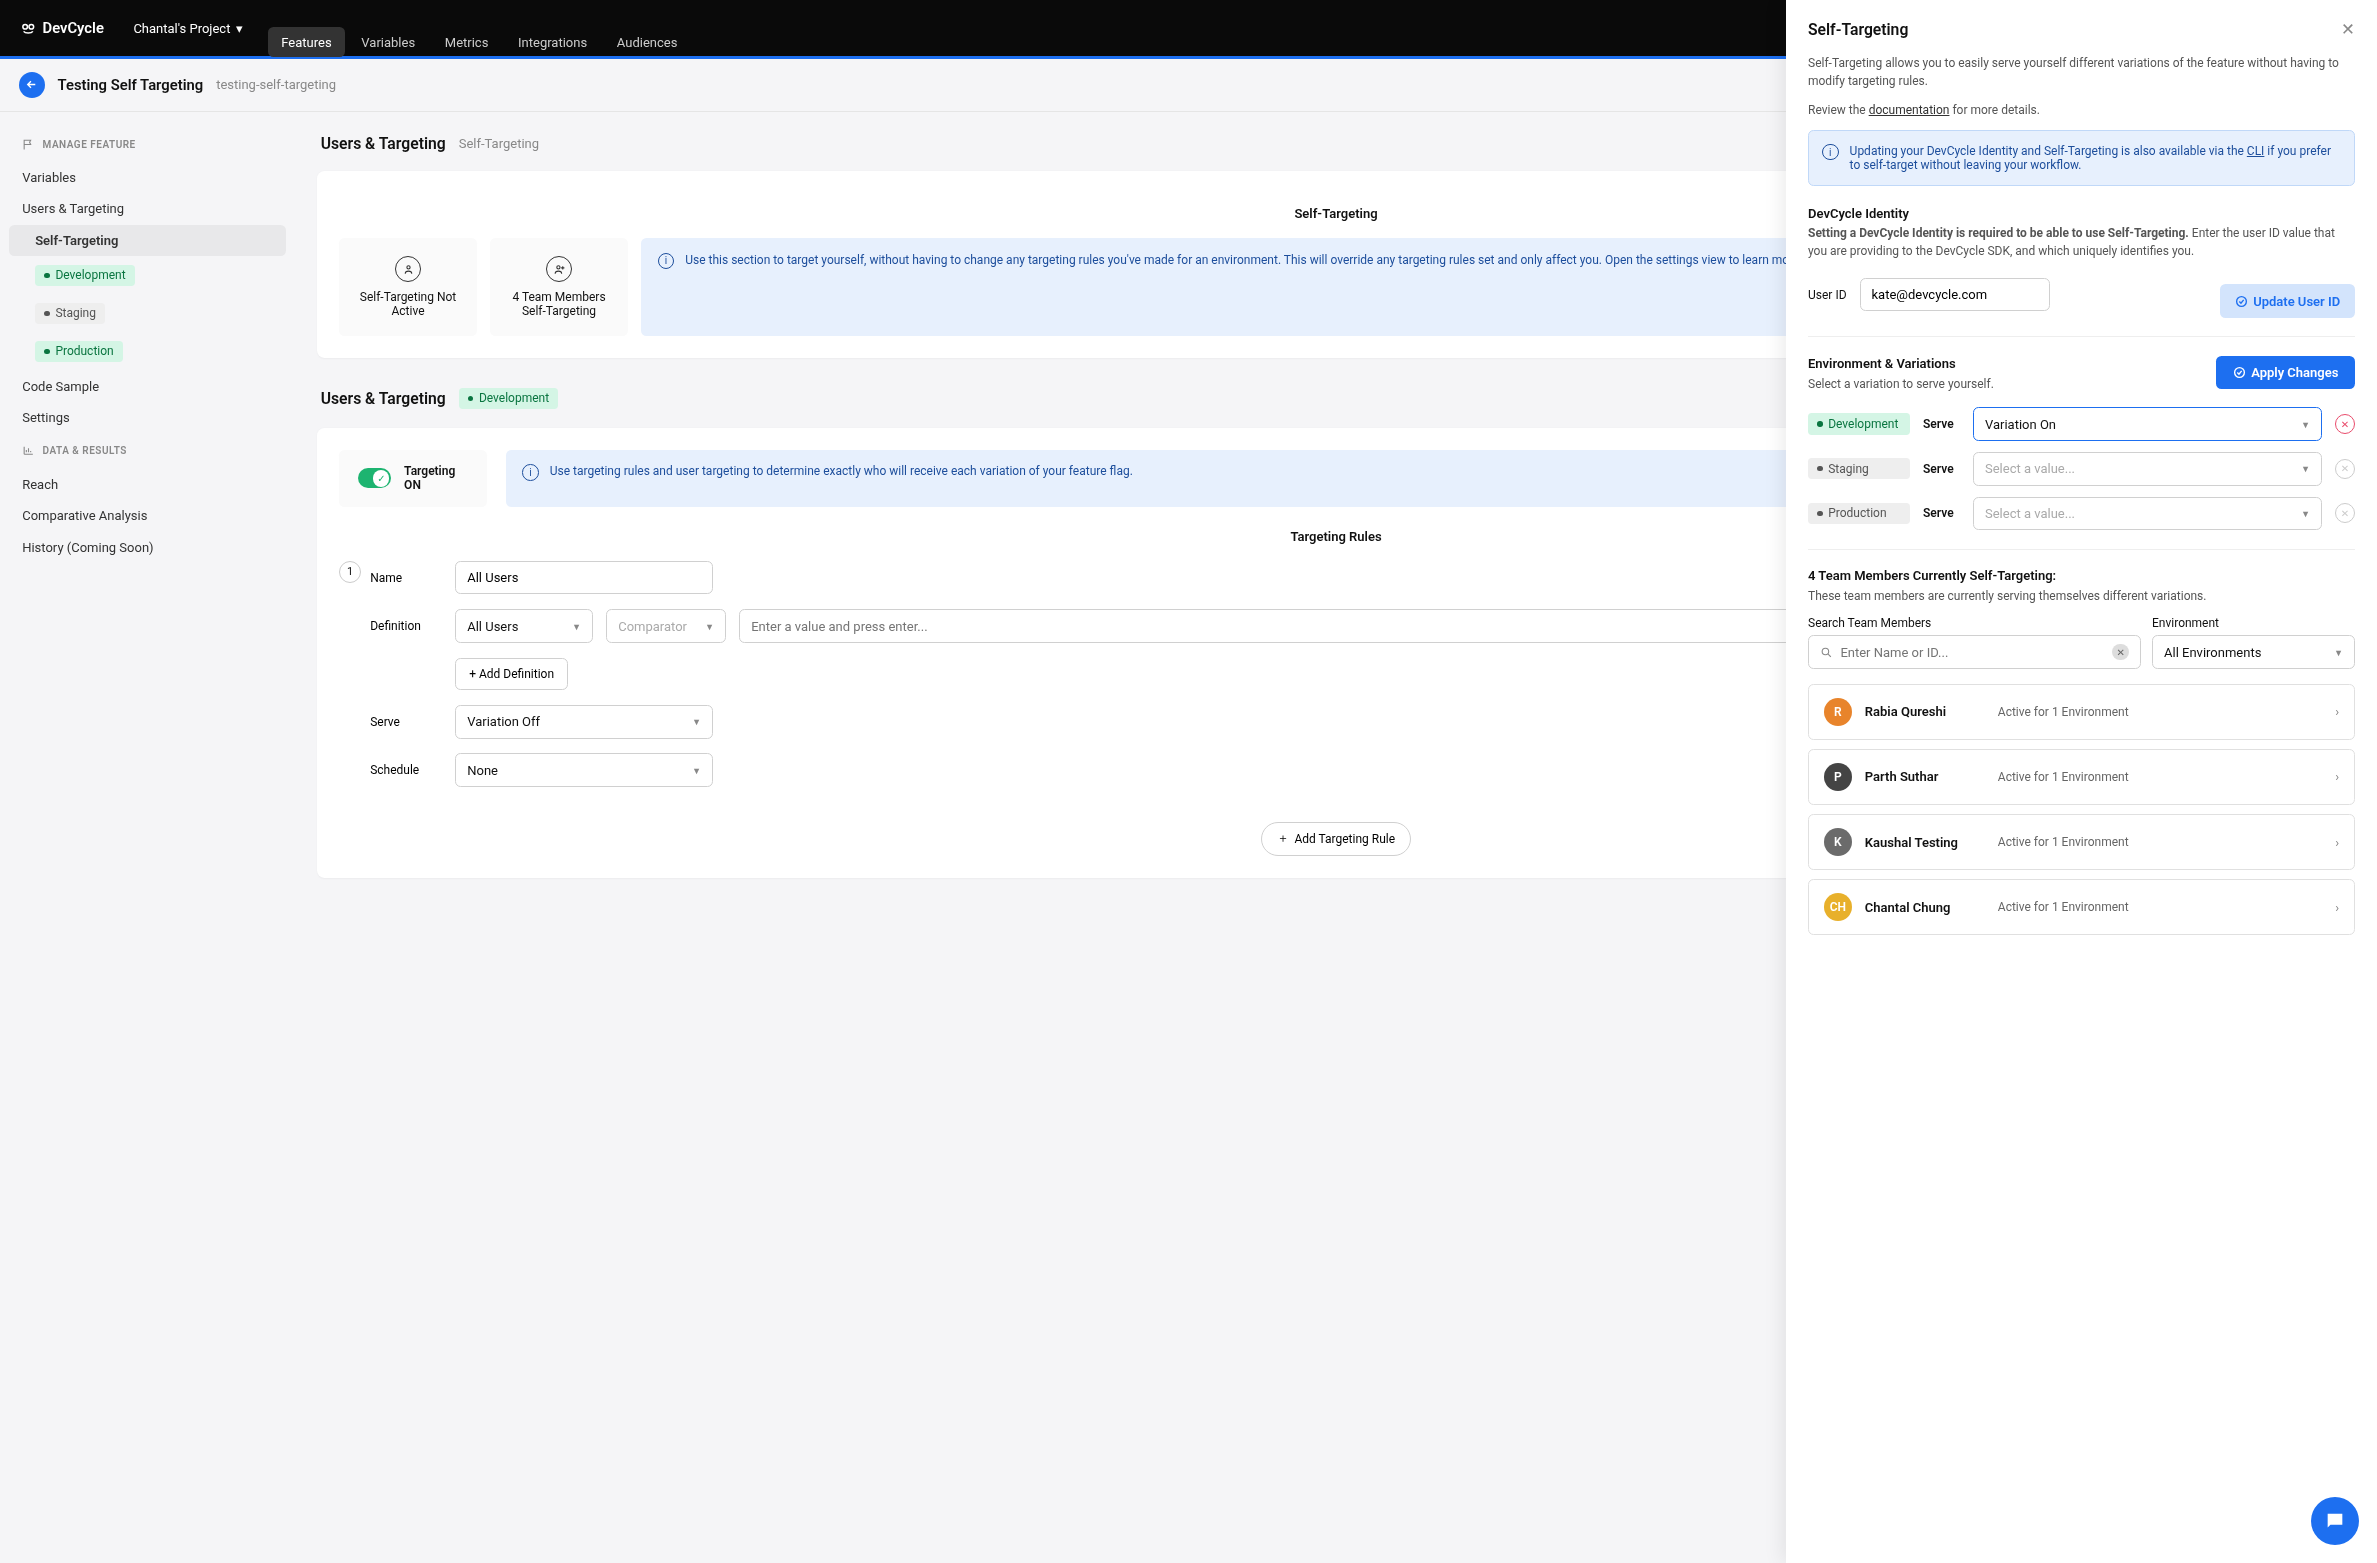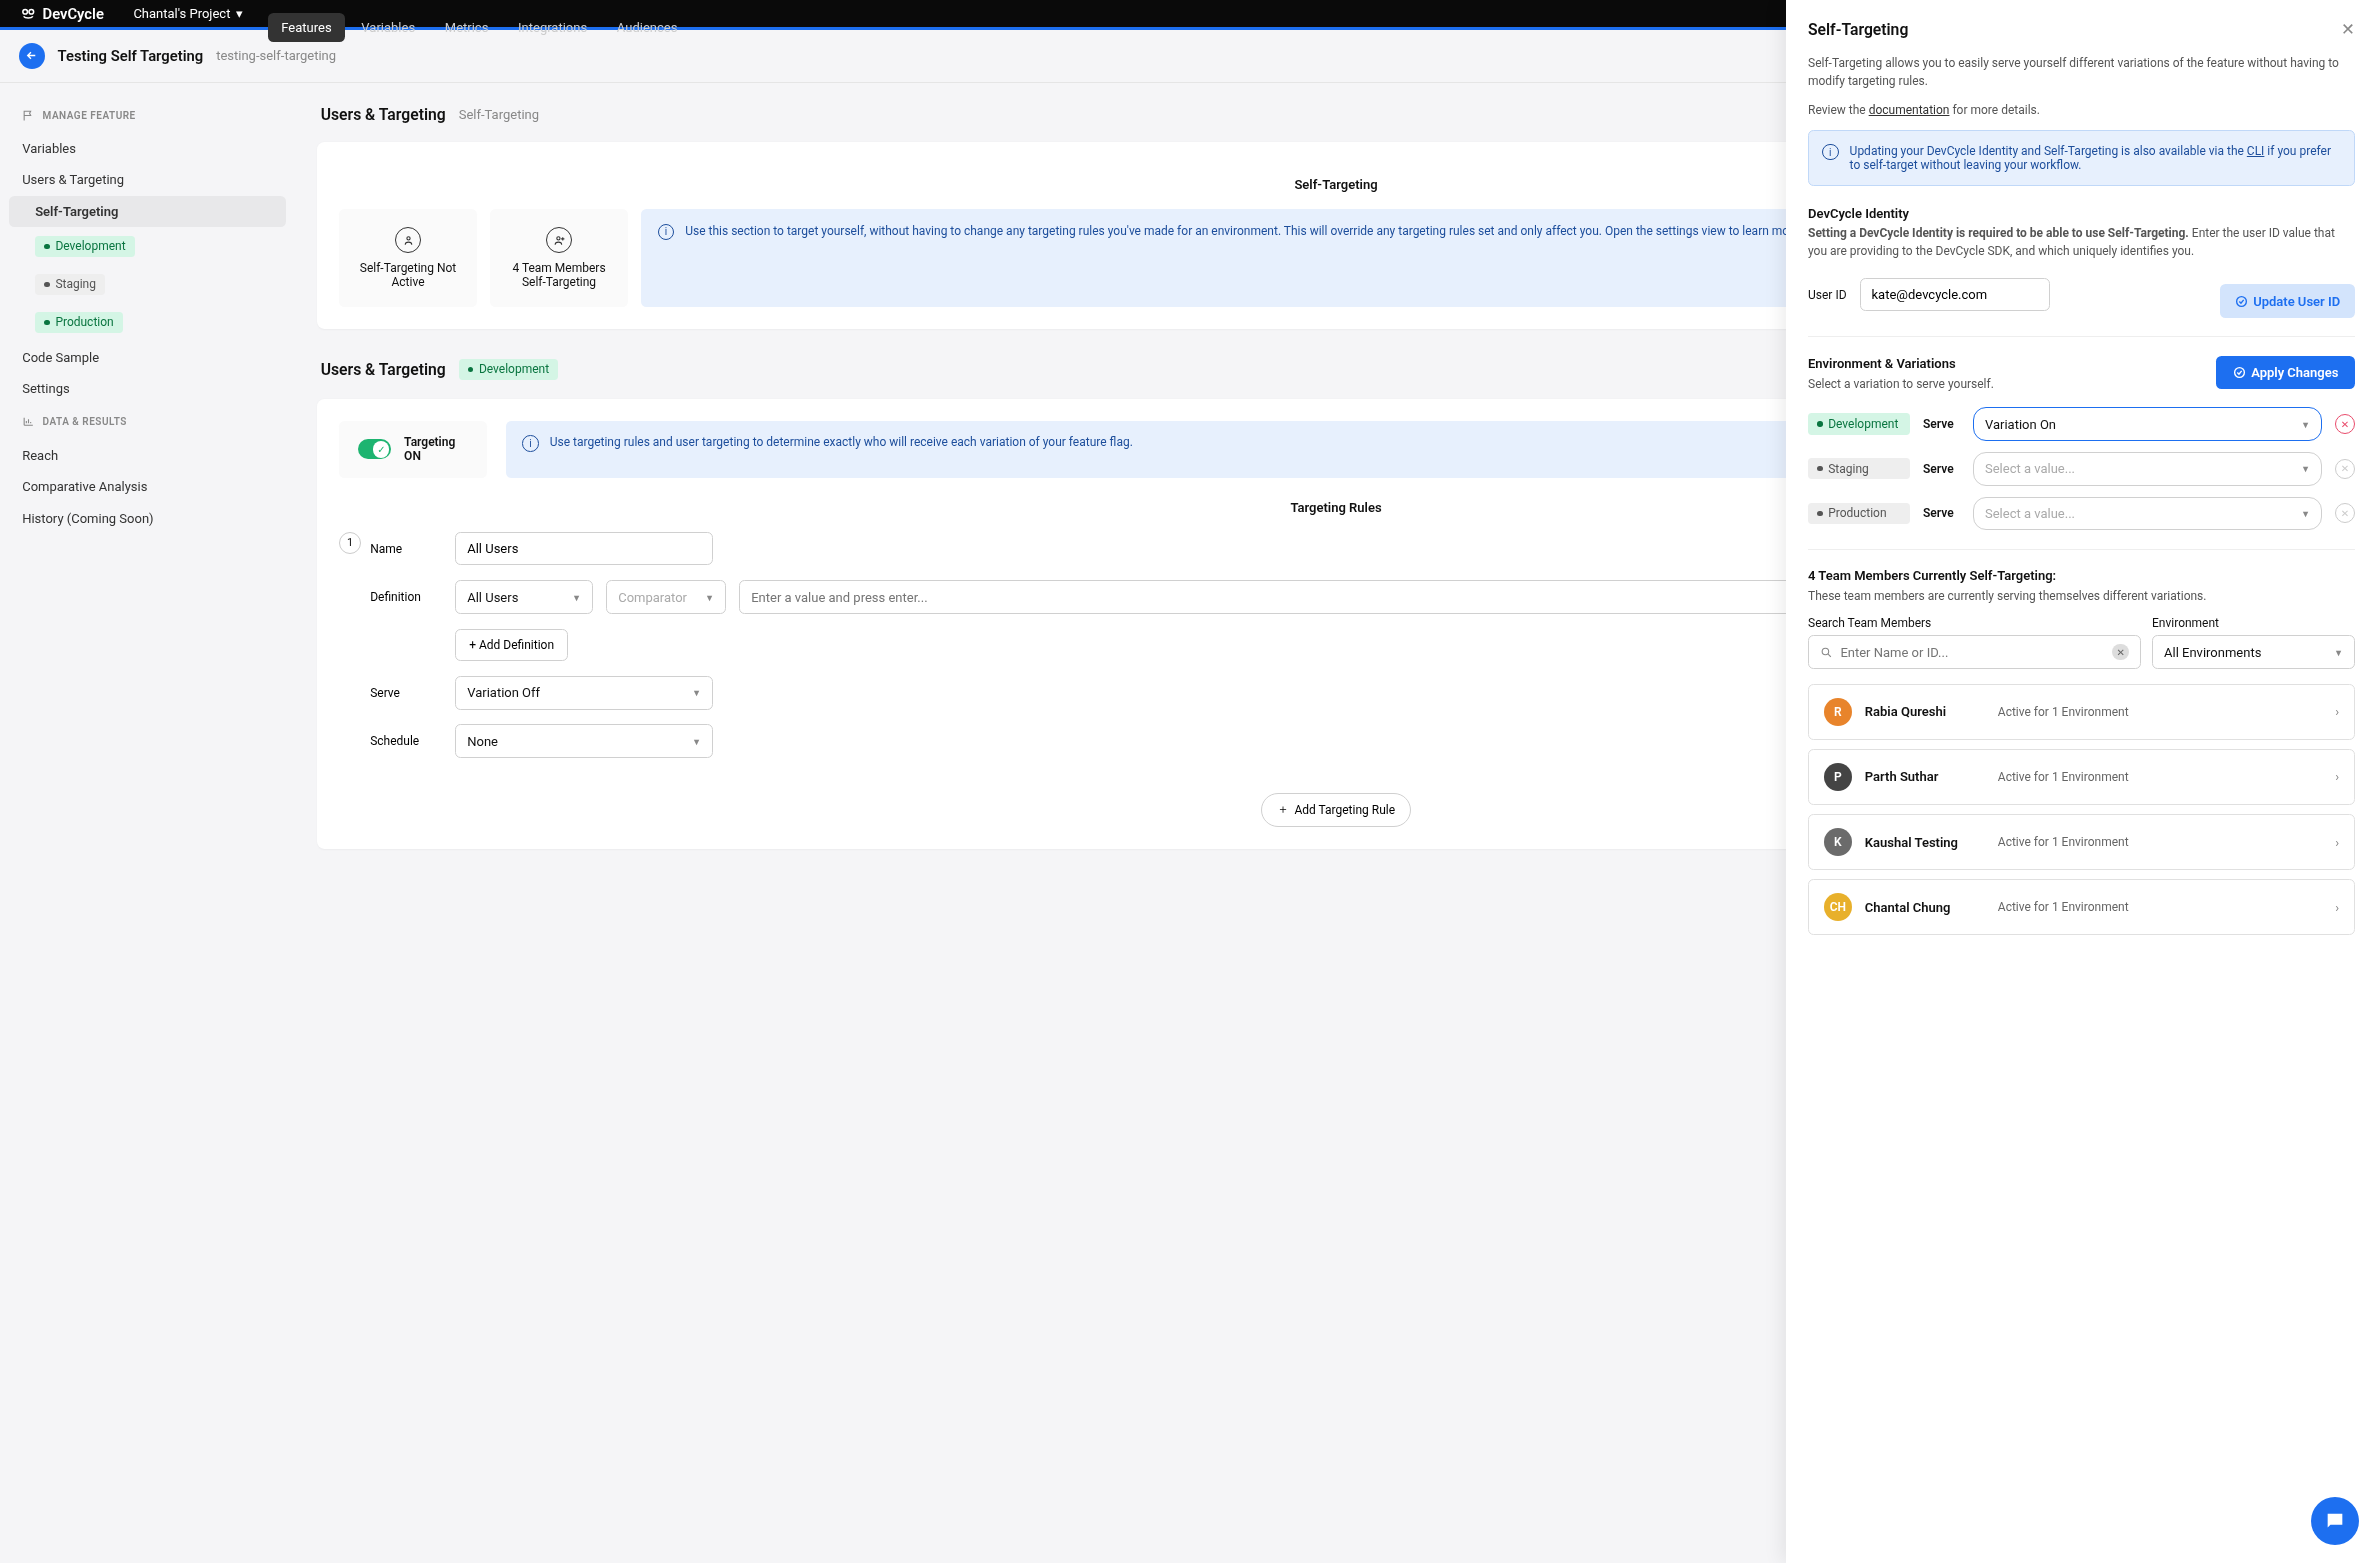--- a/index.html
+++ b/index.html
@@ -1,17 +1,17 @@
 <!DOCTYPE html>
 <html style="font-size:14.8px"><head>
 <meta charset="utf-8">
 <style>
 * { box-sizing: border-box; margin: 0; padding: 0; font-family: -apple-system, BlinkMacSystemFont, "Segoe UI", Roboto, sans-serif; }
 body { background: #f5f5f7; color: #111; font-size: 13px; overflow: hidden; }
-.topnav { background: #0a0a0a; height: 27px; display: flex; align-items: center; padding: 0 18.5px; gap: 18.5px; }
+.topnav { background: #0a0a0a; height: 56px; display: flex; align-items: center; padding: 0 18.5px; gap: 18.5px; }
 .logo { display: flex; align-items: center; gap: 5.5px; color: white; font-weight: 600; font-size: 14.8px; }
 .logo-icon { width: 18.5px; height: 18.5px; }
 .project-sel { color: white; font-size: 13px; display: flex; align-items: center; gap: 5.5px; margin-left: 11px; }
 .nav-tabs { display: flex; gap: 3.7px; margin-left: 7.4px; margin-top: 28px; }
 .nav-tab { color: #ccc; padding: 7.4px 13px; border-radius: 5.5px; font-size: 13px; cursor: pointer; }
 .nav-tab.active { background: #333; color: white; }
 .nav-actions { margin-left: auto; display: flex; gap: 7.4px; }
 .nav-icon { width: 28px; height: 28px; border-radius: 50%; background: #333; display: flex; align-items: center; justify-content: center; color: #ccc; }
 .blue-strip { height: 2.8px; background: #1d6ff0; }
 .header-row { background: #f5f5f7; padding: 13px 18.5px; display: flex; align-items: center; gap: 13px; border-bottom: 0.9px solid #e5e5e5; }
@@ -63,21 +63,21 @@
 .drawer-head { display: flex; justify-content: space-between; align-items: center; margin-bottom: 14.8px; }
 .drawer-title { font-weight: 600; font-size: 15.7px; }
 .close-x { color: #888; cursor: pointer; font-size: 16.6px; }
 .drawer-text { font-size: 12px; color: #555; margin-bottom: 11px; line-height: 1.5; }
 .drawer-text a { color: #333; text-decoration: underline; }
 .drawer-info { background: #e7f0fd; border: 0.9px solid #c0d8f8; border-radius: 5.5px; padding: 13px; display: flex; gap: 11px; color: #1d4e9c; font-size: 12px; margin-bottom: 20px; }
 .drawer-section-title { font-weight: 600; font-size: 13px; margin-bottom: 3.7px; }
 .drawer-section-sub { font-size: 12px; color: #555; margin-bottom: 11px; line-height: 1.5; }
 .btn-update { background: #d3e4fc; color: #1d6ff0; padding: 9.2px 14.8px; border-radius: 5.5px; border: none; font-weight: 600; font-size: 13px; cursor: pointer; display: inline-flex; align-items: center; gap: 5.5px; margin-top: 13px; }
 .env-row { display: flex; align-items: center; gap: 13px; margin-bottom: 11px; }
-.env-row .select { flex: 1; border-radius: 13px; }
+.env-row .select { flex: 1; }
 .serve-label { font-size: 12px; font-weight: 600; width: 37px; }
 .clear-circle { width: 20px; height: 20px; border: 1.4px solid #ccc; border-radius: 50%; display: flex; align-items: center; justify-content: center; color: #ccc; font-size: 10px; }
 .clear-circle.active { border-color: #e94b6b; color: #e94b6b; }
 .select.highlighted { border: 1.4px solid #1d6ff0; }
 .member-card { border: 0.9px solid #e0e0e0; border-radius: 5.5px; padding: 13px 14.8px; display: flex; align-items: center; gap: 13px; margin-bottom: 9.2px; cursor: pointer; }
 .avatar { width: 28px; height: 28px; border-radius: 50%; display: flex; align-items: center; justify-content: center; color: white; font-size: 12px; font-weight: 600; }
 .member-name { font-weight: 600; font-size: 13px; width: 120px; }
 .member-status { font-size: 12px; color: #666; }
 .chev-right { margin-left: auto; color: #888; }
 .search-box { border: 0.9px solid #d0d0d0; border-radius: 5.5px; padding: 7.4px 11px; display: flex; align-items: center; gap: 7.4px; }

